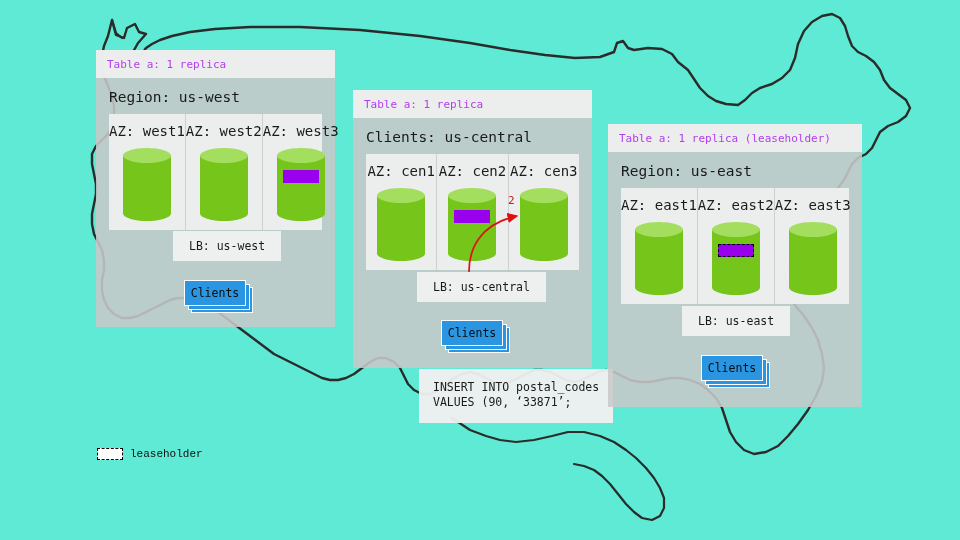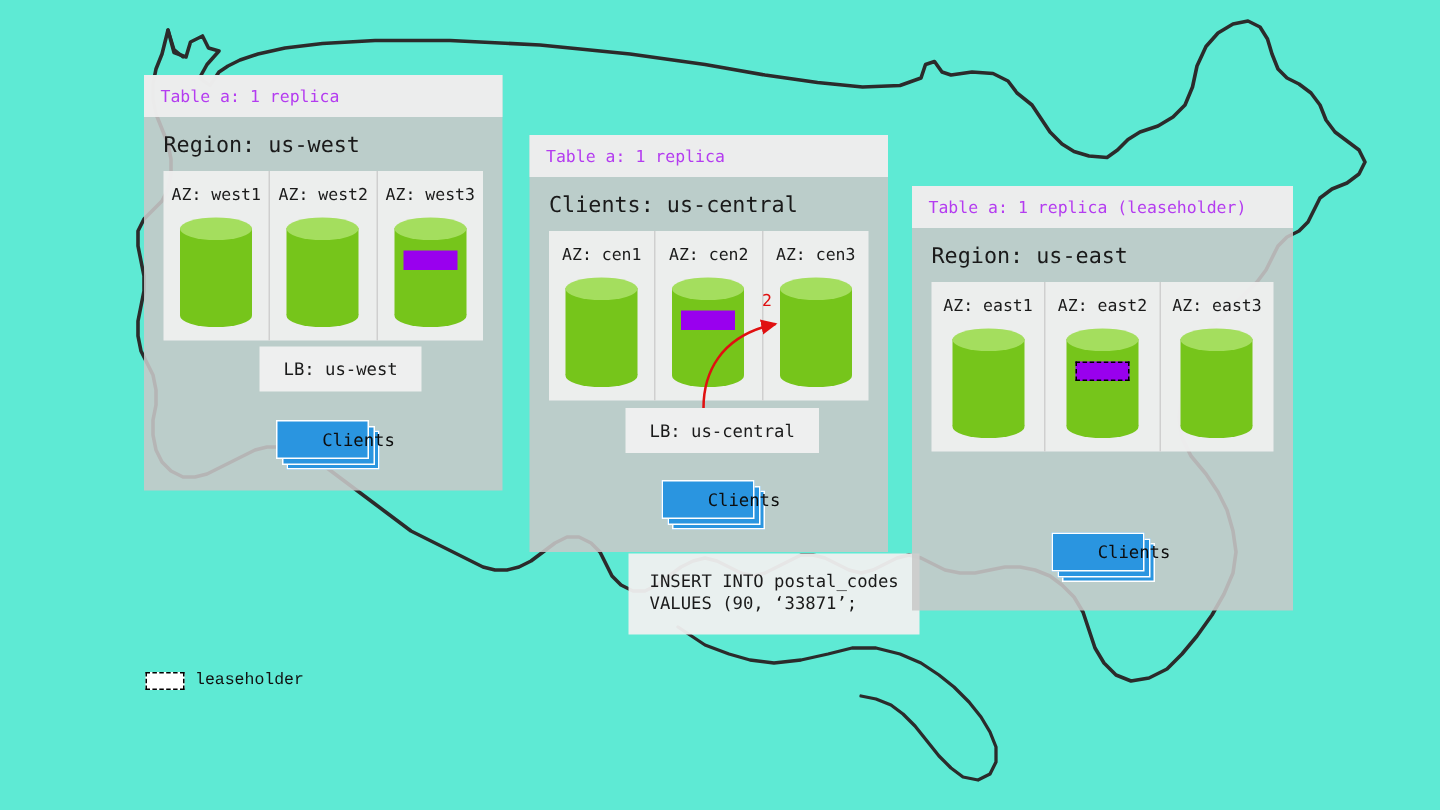--- a/index.html
+++ b/index.html
@@ -50,21 +50,21 @@
     flex: 1 1 0;
     box-sizing: border-box;
     border-right: 1px solid #cfcfcf;
     padding: 9px 0 10px 0;
     display: flex;
     flex-direction: column;
     align-items: center;
   }
   .az-cell:last-child { border-right: none; }
   .az-label {
-    font-size: 11px;
+    font-size: 14px;
     color: #1a1a1a;
     margin-bottom: 9px;
     white-space: nowrap;
   }
 
   
   .cyl {
     position: relative;
     width: 48px; height: 72px;
   }
@@ -126,21 +126,20 @@
   .clients .s2 { left: 4px; top: 4px; }
   .clients .s1 { left: 0px; top: 0px; }
   .clients .label {
     position: absolute;
     left: 0; top: 0;
     width: 62px; height: 26px;
     line-height: 26px;
     text-align: center;
     font-size: 11.5px;
     color: #0d0d0d;
-    margin-left: 24px;
   }
 
   
   .sql-box {
     position: absolute;
     background: rgba(240,240,240,0.95);
     font-size: 11.5px;
     color: #1a1a1a;
     line-height: 15px;
     padding: 11px 14px 13px 14px;
@@ -328,20 +327,21 @@
       </div>
       <div class="az-cell">
         <div class="az-label">AZ: east3</div>
         <div class="cyl">
           <div class="bot"></div>
           <div class="body"></div>
           <div class="top"></div>
         </div>
       </div>
     </div>
+    <div class="lb-box" style="left:74px; top:182px;">LB: us-east</div>
     <div class="clients" style="left:93px; top:231px;">
       <div class="sheet s3"></div>
       <div class="sheet s2"></div>
       <div class="sheet s1"></div>
       <div class="label">Clients</div>
     </div>
   </div>
 
   <div class="legend" style="left:97px; top:448px;">
     <div class="swatch"></div>

